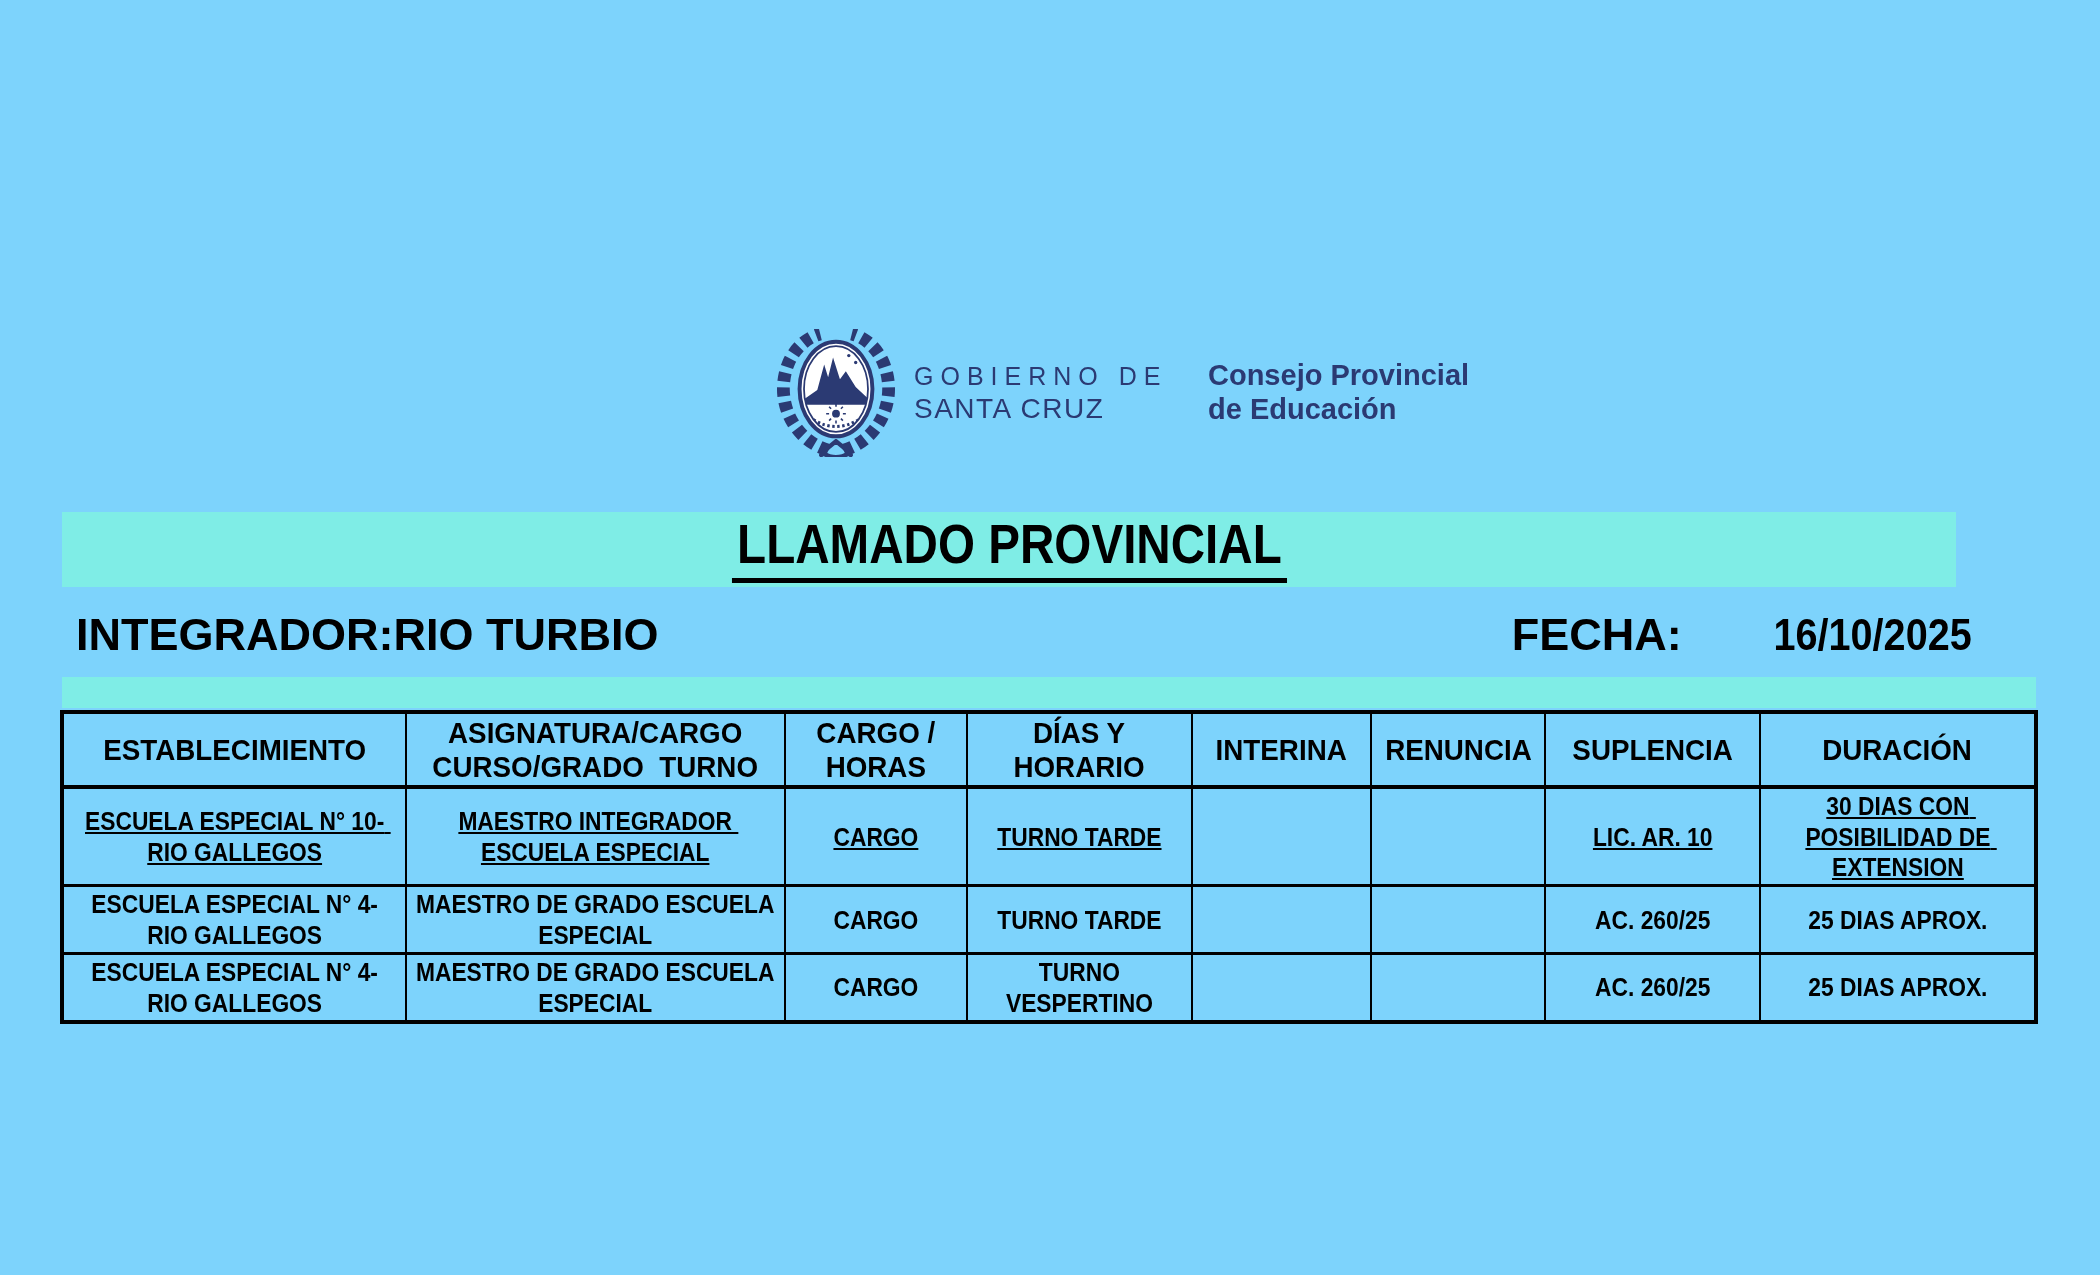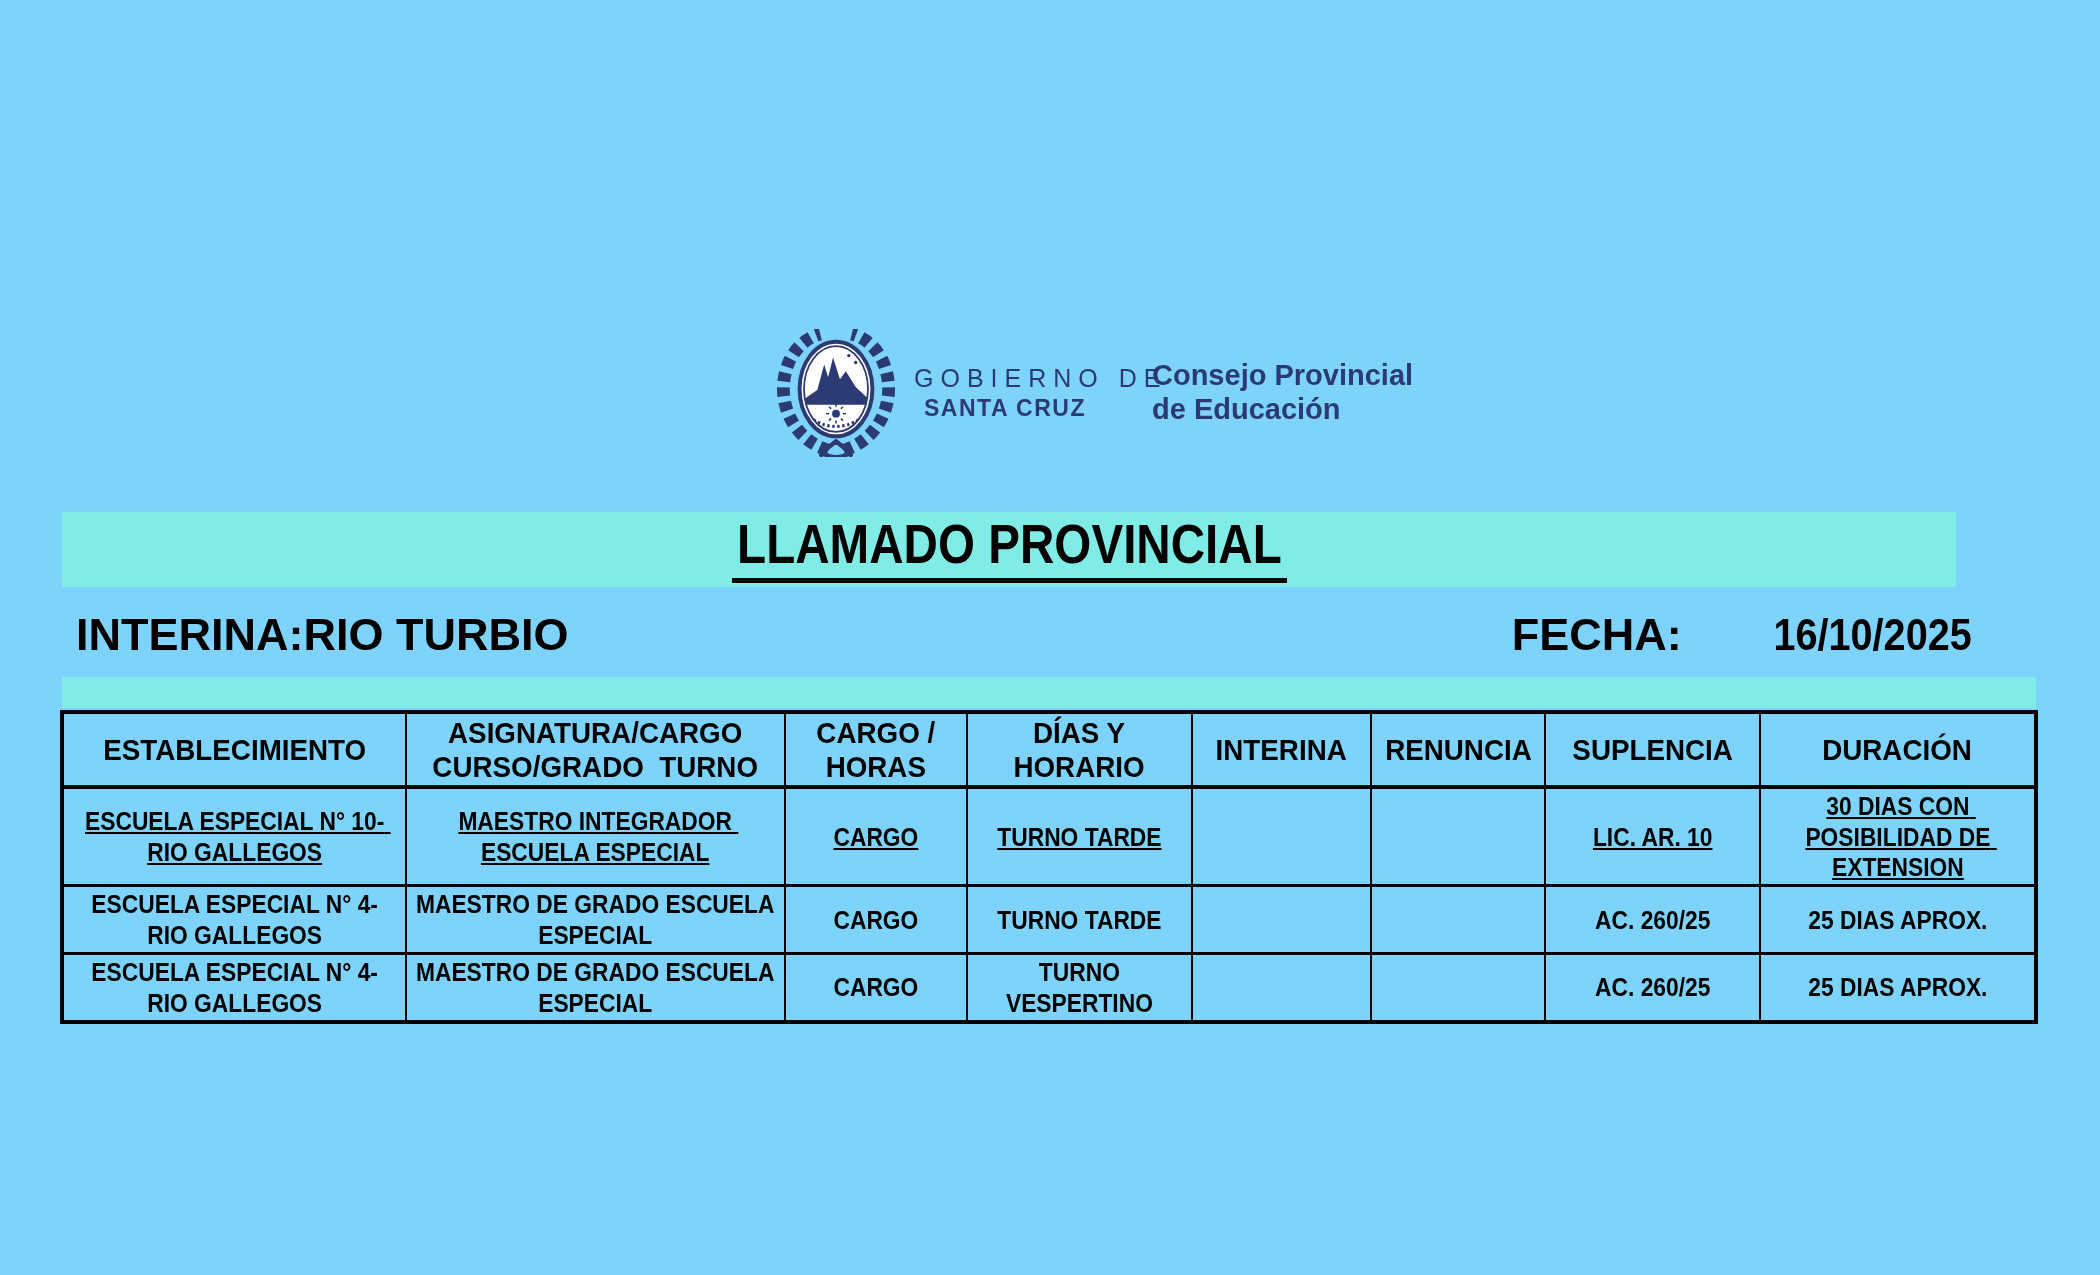--- a/index.html
+++ b/index.html
@@ -15,25 +15,25 @@
     position:absolute; left:770px; top:328px; height:130px;
     display:flex; align-items:center;
   }
   .crest { width:132px; height:128px; flex:0 0 auto; }
   .gov { margin-left:12px; width:238px; }
   .gov-top {
     font-size:25px; font-weight:400; letter-spacing:7px;
     color:var(--brand-navy,#2B3A73); white-space:nowrap;
   }
   .gov-bottom {
-    font-size:23px; font-weight:700; letter-spacing:1.5px;
-    color:var(--brand-navy,#2B3A73); white-space:nowrap; margin-top:2px;margin-left:10px;
+    font-size:28px; font-weight:400; letter-spacing:1.5px;
+    color:var(--brand-navy,#2B3A73); white-space:nowrap; margin-top:2px;
   }
   .cpe {
-    font-size:29px; font-weight:600; line-height:1.16;
+    margin-left:56px; font-size:29px; font-weight:600; line-height:1.16;
     color:var(--brand-navy,#2B3A73); white-space:nowrap;
   }
 
   
   .banner {
     position:absolute; left:62px; top:512px; width:1894px; height:75px;
     background:var(--accent-cyan,#7FEDE6);
     display:flex; align-items:center; justify-content:center;
   }
   .banner-text {
@@ -131,21 +131,21 @@
       <div>de Educación</div>
     </div>
   </div>
 
   <div class="banner">
     <span class="banner-text">LLAMADO PROVINCIAL</span>
   </div>
 
   <div class="loc-row">
     <div class="localidad">
-      <span>INTERINA:</span><span class="val">RIO TURBIO</span>
+      <span>INTEGRADOR:</span><span class="val">RIO TURBIO</span>
     </div>
     <div class="fecha">
       <span>FECHA:</span>
       <span class="date">16/10/2025</span>
     </div>
   </div>
 
   <div class="thin-bar"></div>
 
   <div class="tbl-wrap">

